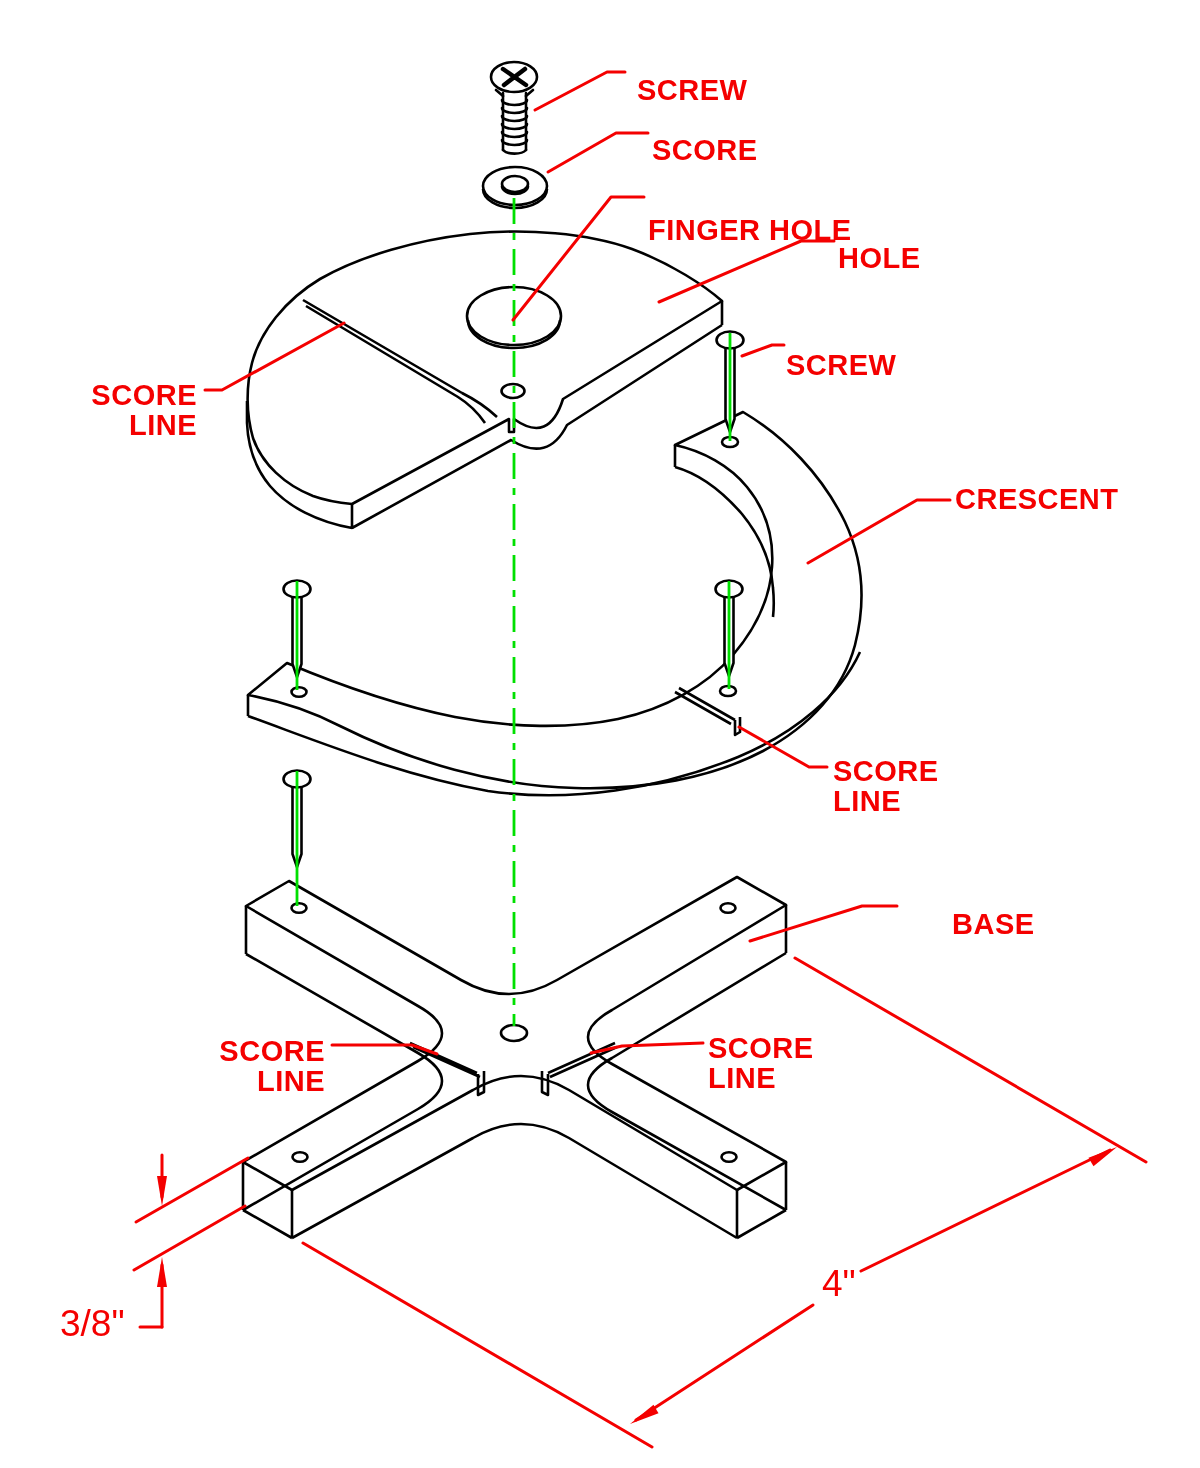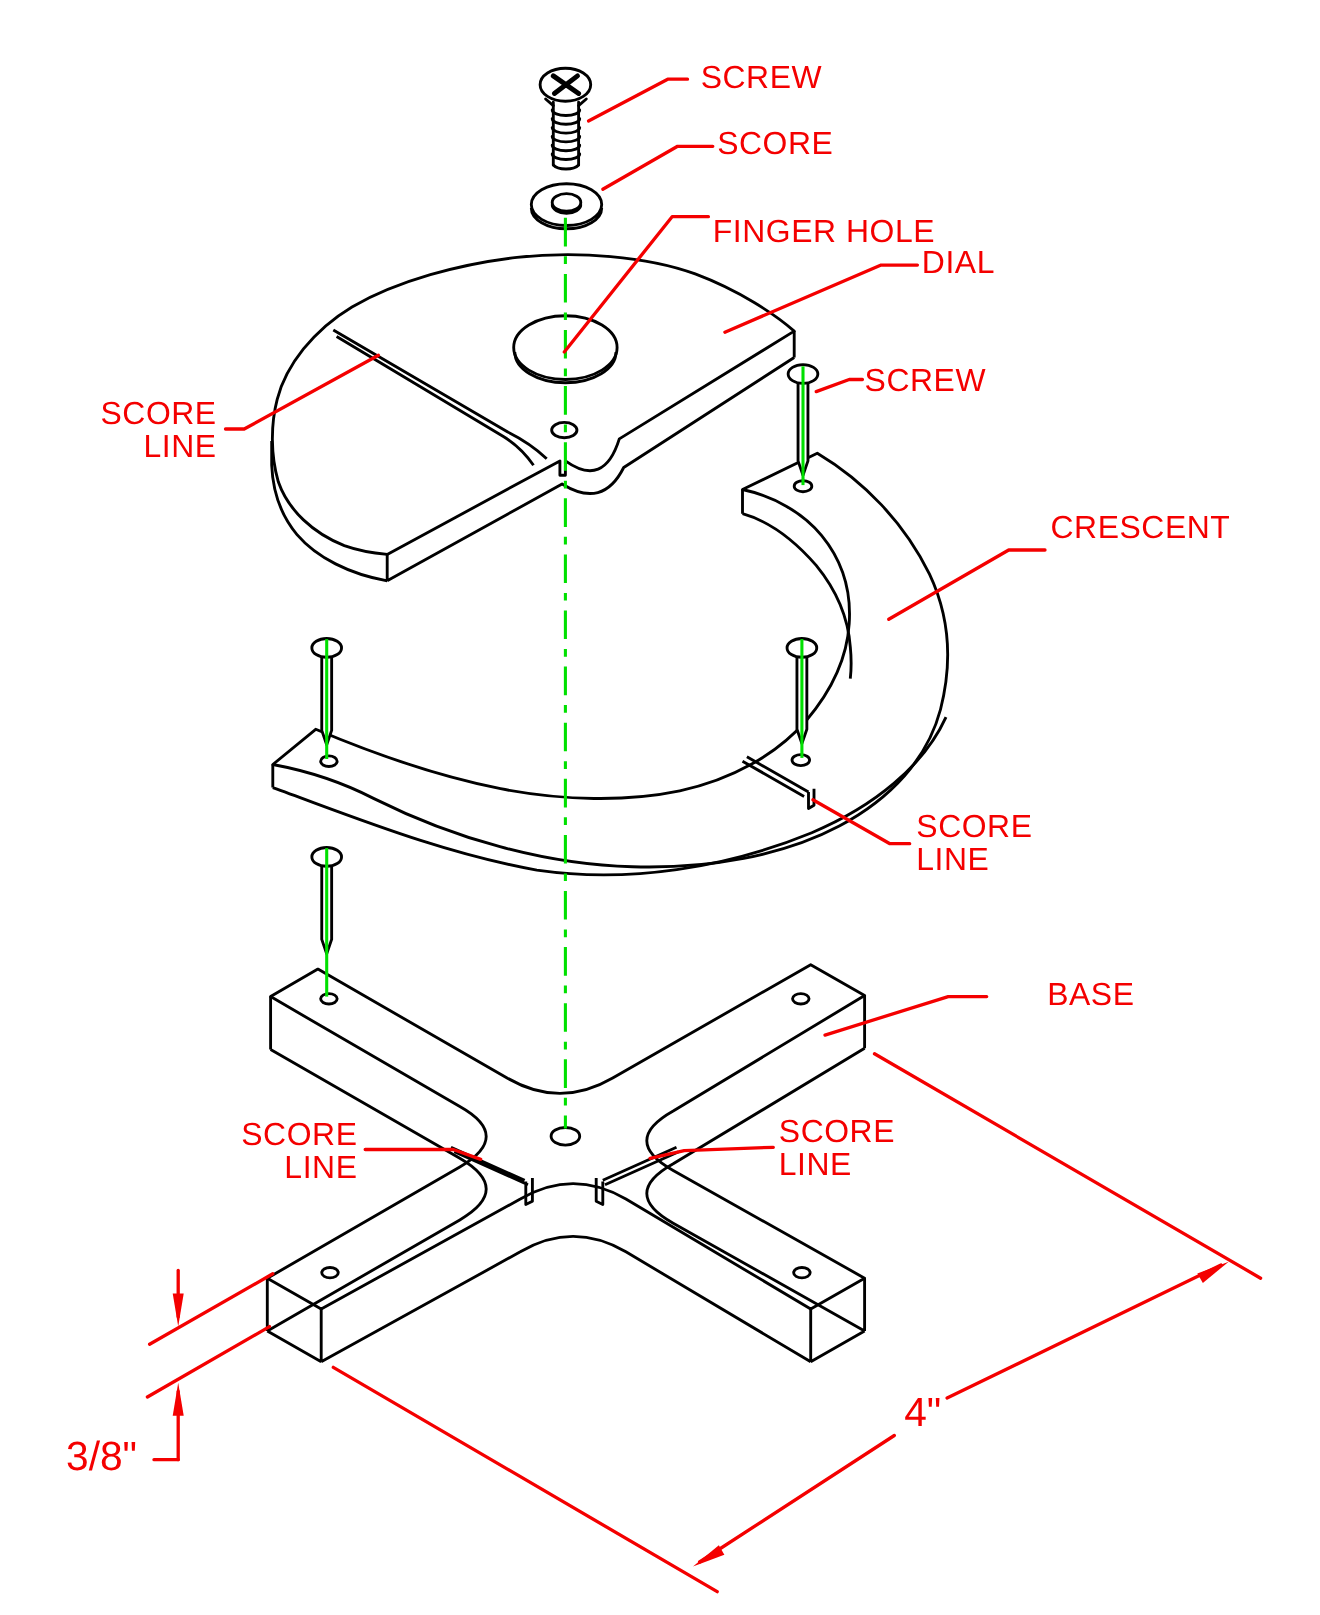--- a/index.html
+++ b/index.html
@@ -1,20 +1,20 @@
 <!DOCTYPE html>
 <html><head>
 <meta charset="utf-8">
 <style>
   html,body{margin:0;padding:0;background:#ffffff;}
   #stage{position:relative;width:1200px;height:1468px;background:#fff;overflow:hidden;
          font-family:"Liberation Sans",sans-serif;}
   #lineart{position:absolute;left:0;top:0;}
-  .callout{position:absolute;color:#f40000;font-size:29px;font-weight:400;
-           letter-spacing:0.5px;white-space:nowrap;line-height:29px;}
+  .callout{position:absolute;color:#f40000;font-size:29px;font-weight:700;
+           letter-spacing:0.5px;white-space:nowrap;line-height:29px;margin-top:19px;}
   .callout.twoline{line-height:30px;}
   .r{text-align:right;}
   .dim{position:absolute;color:#f40000;font-size:37px;letter-spacing:0px;white-space:nowrap;}
 </style>
 </head>
 <body>
 
 <div id="stage">
 
 <svg id="lineart" width="1200" height="1468" viewBox="0 0 1200 1468">
@@ -190,21 +190,21 @@
     <path d="M 827,767 L 809,767 L 739,727"></path>
     <path d="M 897,906 L 862,906 L 750,941"></path>
     <path d="M 332,1045 L 412,1045 L 437,1054"></path>
     <path d="M 703,1043 L 622,1046 L 591,1053"></path>
   </g>
 </svg>
 
   <div class="callout" style="left:637px;top:57px;">SCREW</div>
   <div class="callout" style="left:652px;top:117px;">SCORE</div>
   <div class="callout" style="left:648px;top:197px;">FINGER HOLE</div>
-  <div class="callout" style="left:838px;top:225px;">DIAL</div>
+  <div class="callout" style="left:838px;top:225px;">HOLE</div>
   <div class="callout" style="left:786px;top:332px;">SCREW</div>
   <div class="callout" style="left:955px;top:466px;">CRESCENT</div>
   <div class="callout" style="left:952px;top:891px;">BASE</div>
 
   <div class="callout twoline r" style="left:77px;top:361px;width:120px;">
     <div>SCORE</div>
     <div>LINE</div>
   </div>
 
   <div class="callout twoline" style="left:833px;top:737px;">

